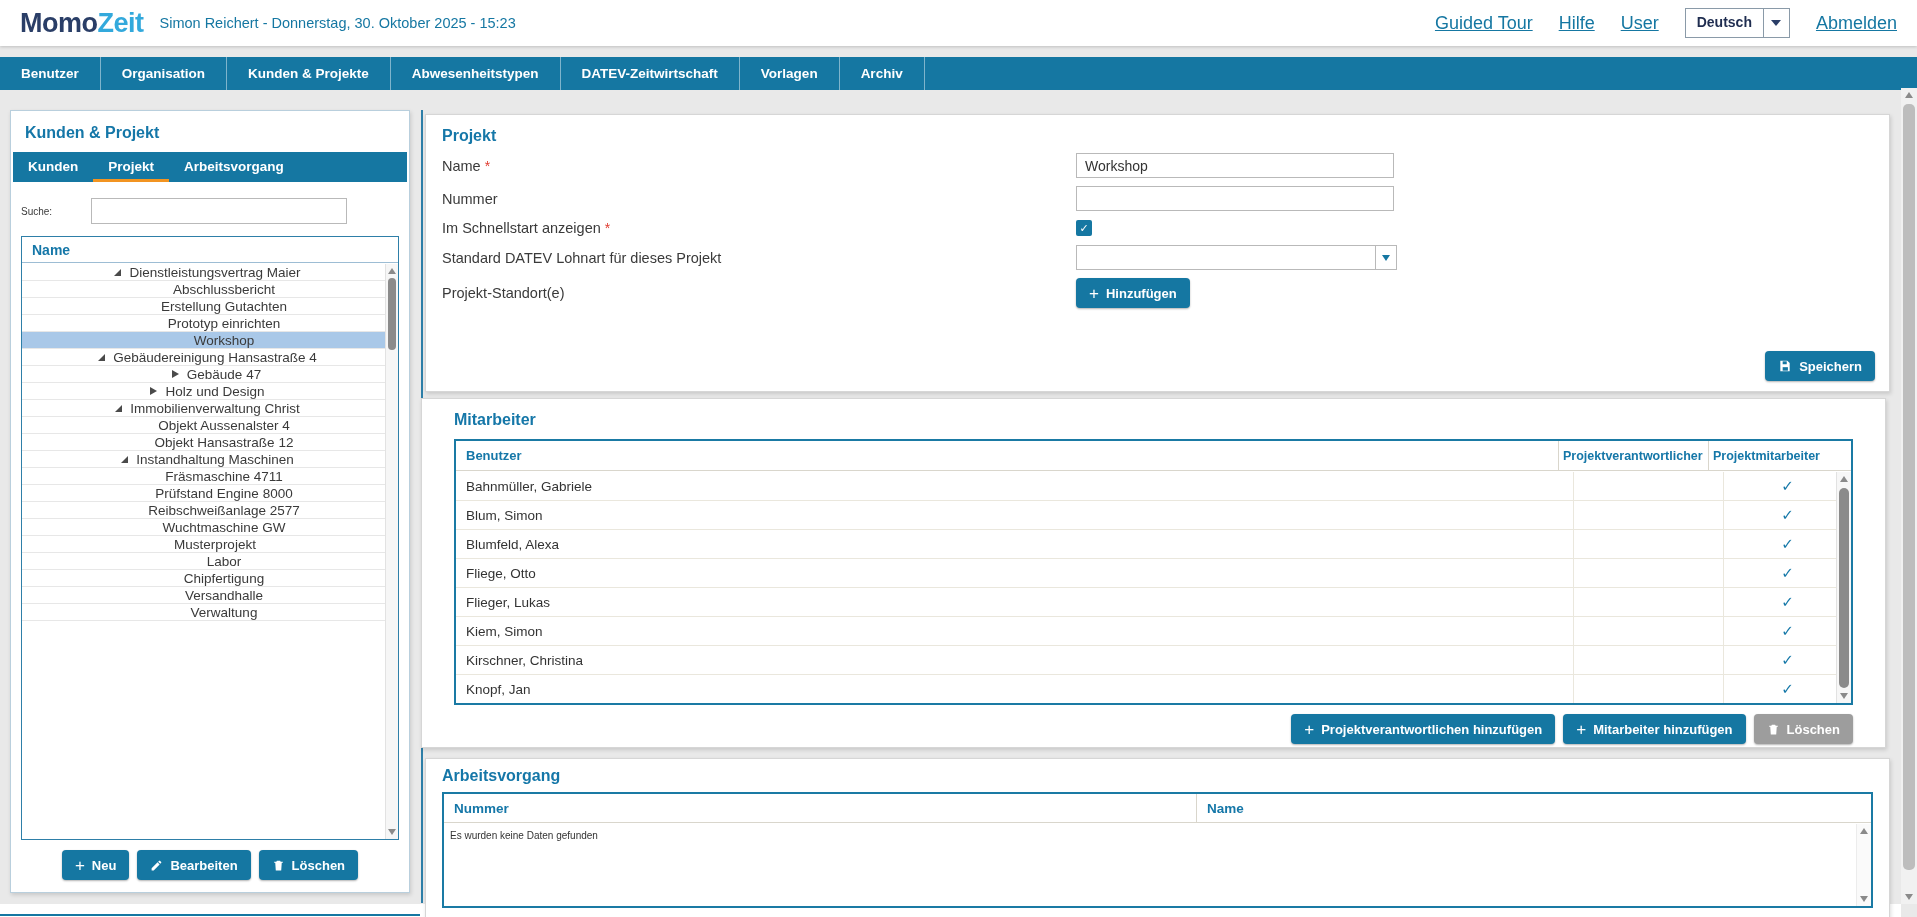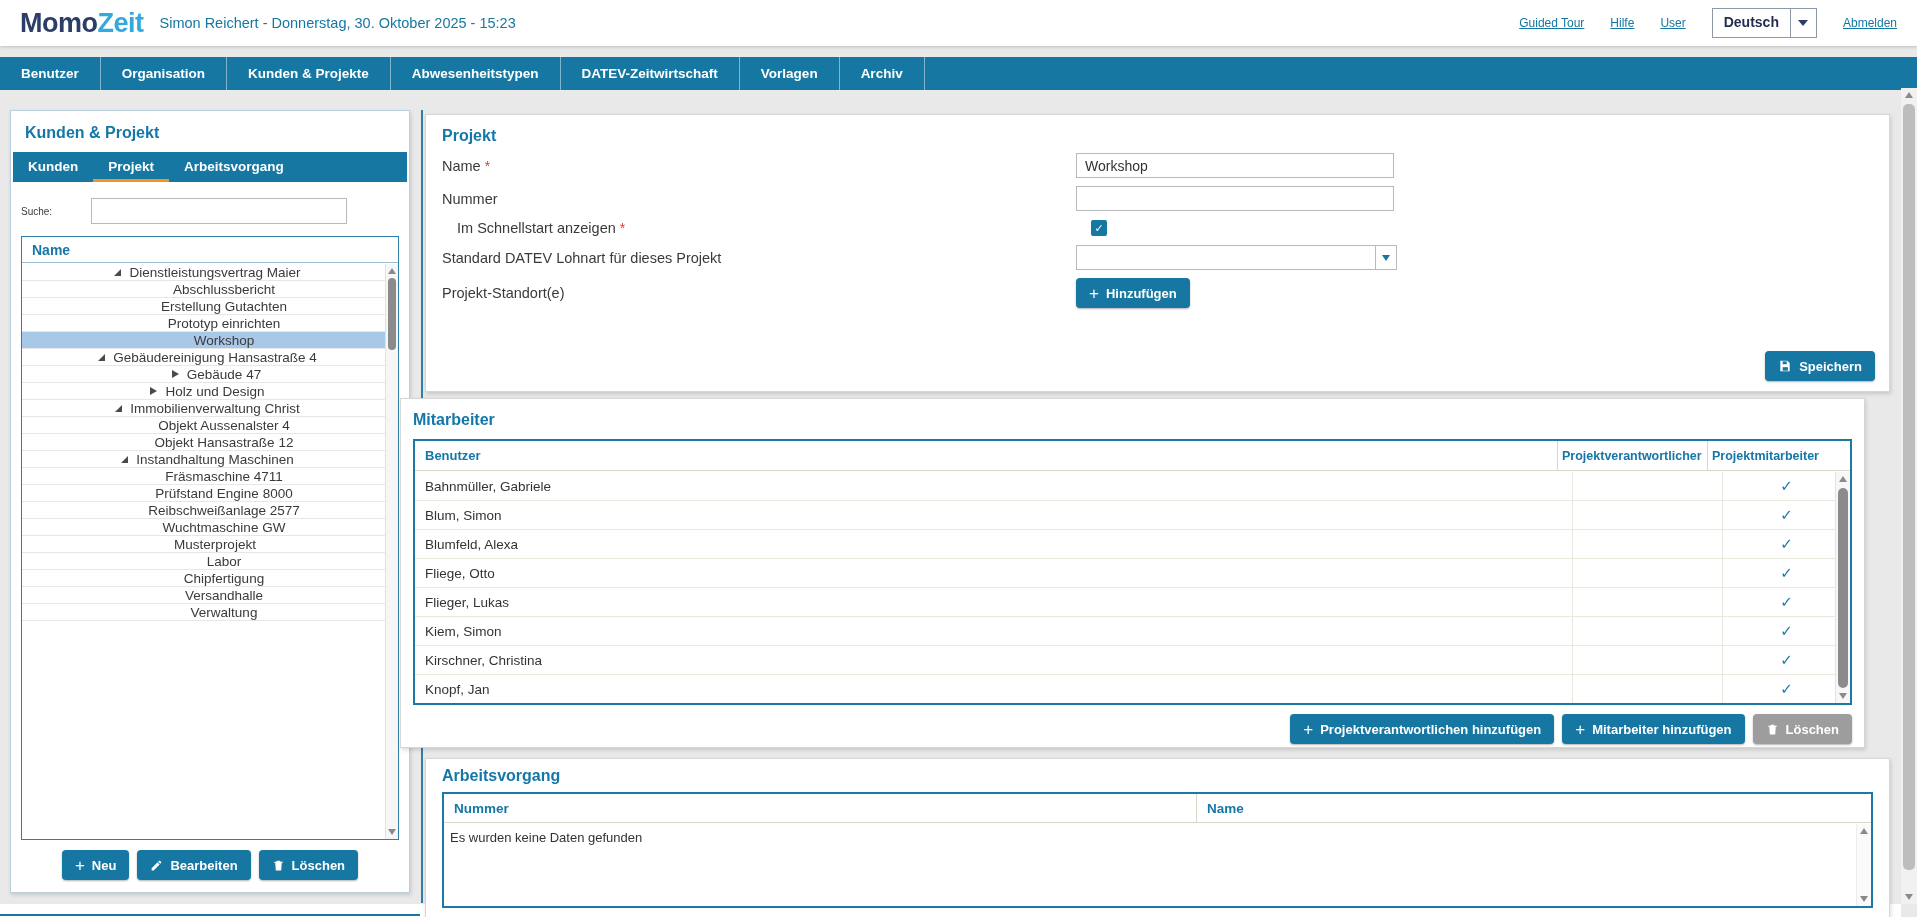--- a/index.html
+++ b/index.html
@@ -6,21 +6,21 @@
   html,body { width:1917px; height:917px; overflow:hidden; }
   body { font-family:"Liberation Sans", sans-serif; background:#e9e9e9; position:relative; color:#3a3a3a; }
 
   
   .app-header { position:absolute; top:0; left:0; width:1917px; height:46px; background:#fff;
     display:flex; align-items:center; padding:0 20px; box-shadow:0 1px 3px rgba(0,0,0,.18); z-index:5; }
   .logo { font-size:27px; font-weight:bold; letter-spacing:-.5px; }
   .logo-momo { color:#2a3e67; } .logo-zeit { color:#33a9dc; }
   .user-info { color:#1577a2; font-size:14.5px; margin-left:16px; }
   .header-right { margin-left:auto; display:flex; align-items:center; gap:26px; }
-  .hlink { color:#1577a2; font-size:12px; text-decoration:underline; cursor:pointer; }
+  .hlink { color:#1577a2; font-size:18px; text-decoration:underline; cursor:pointer; }
   .lang-select { display:flex; align-items:stretch; border:1px solid #8a9aa8; height:30px; background:#fff; cursor:pointer; }
   .lang-text { padding:5px 11px; font-weight:bold; font-size:14px; color:#1f2d50; }
   .lang-caret-box { border-left:1px solid #8a9aa8; width:26px; display:flex; align-items:center; justify-content:center; }
   .caret-dark { width:0; height:0; border-left:5px solid transparent; border-right:5px solid transparent; border-top:6px solid #2a3e67; }
 
   
   .main-nav { position:absolute; top:57px; left:0; width:1917px; height:33px; background:#1577a2; display:flex; z-index:4; }
   .nav-tab { line-height:33px; padding:0 21px; color:#fff; font-weight:bold; font-size:13.5px;
     border-right:1px solid rgba(255,255,255,.45); cursor:pointer; white-space:nowrap; }
 
@@ -81,21 +81,21 @@
   .sel-field.lg { width:300px; }
   .caret-box { width:22px; height:25px; border:1px solid #b9b9b9; margin-left:-1px; background:#fff;
     display:flex; align-items:center; justify-content:center; cursor:pointer; }
   .caret-blue { width:0; height:0; border-left:4px solid transparent; border-right:4px solid transparent; border-top:6px solid #1577a2; }
   .bis-label { margin:0 13px; font-size:14px; color:#3a3a3a; }
   .checkbox { width:16px; height:16px; background:#1577a2; border-radius:2px; display:flex; align-items:center;
     justify-content:center; color:#fff; font-size:11px; font-family:"DejaVu Sans",sans-serif; cursor:pointer; }
   .save-btn { position:absolute; right:14px; bottom:10px; }
 
   
-  .card-mitarbeiter { left:400px; top:398px; width:1465px; height:350px; padding:12px 12px; }
+  .card-mitarbeiter { left:421px; top:398px; width:1465px; height:350px; padding:12px 32px; }
   .mtable { margin-top:10px; border:2px solid #1a7aa4; height:266px; position:relative; background:#fff; overflow:hidden; }
   .mhead { display:flex; height:30px; border-bottom:1px solid #d9d6cc; }
   .th { color:#1577a8; font-weight:bold; font-size:13px; display:flex; align-items:center; }
   .th.name { flex:1; padding-left:10px; }
   .th.pv { width:150px; border-left:1px solid #d9d6cc; padding:0 4px; font-size:12.5px; }
   .th.pm { width:143px; border-left:1px solid #d9d6cc; padding:0 4px; font-size:12.5px; }
   .mbody { position:absolute; top:31px; left:0; right:0; bottom:0; overflow:hidden; }
   .mit-row { display:flex; height:29px; border-bottom:1px solid #eae7dd; align-items:stretch; }
   .cell { display:flex; align-items:center; font-size:13.5px; color:#333; }
   .cell.name { flex:1; padding-left:10px; }
@@ -106,21 +106,21 @@
   .m-scroll .v-thumb { top:16px; height:200px; }
   .m-actions { margin-top:9px; display:flex; justify-content:flex-end; gap:8px; }
 
   
   .card-arbeitsvorgang { left:425px; top:758px; width:1465px; height:170px; padding:8px 16px; }
   .atable { margin-top:7px; border:2px solid #1a7aa4; height:116px; position:relative; background:#fff; }
   .ahead { display:flex; height:29px; border-bottom:1px solid #d9d6cc; }
   .th.num { width:752px; padding-left:10px; font-size:13.5px; }
   .th.aname { flex:1; border-left:1px solid #d9d6cc; padding-left:10px; font-size:13.5px; }
   .abody { position:absolute; top:30px; left:0; right:0; bottom:0; }
-  .empty-text { padding:6px 0 0 6px; font-size:13px; color:#333; }
+  .empty-text { padding:6px 0 0 6px; font-size:10px; color:#333; }
   .a-scroll { top:30px; bottom:0; width:15px; background:#fafafa; border-left:1px solid #ececec; }
 </style>
 </head>
 <body>
 
 <header class="app-header">
   <div class="logo">
     <span class="logo-momo">Momo</span><span class="logo-zeit">Zeit</span>
   </div>
   <div class="user-info">Simon Reichert - Donnerstag, 30. Oktober 2025 - 15:23</div>
@@ -293,21 +293,21 @@
   </div>
 
   <div class="f-row">
     <div class="f-label">
       <span>Nummer</span>
     </div>
     <input class="f-input" value="" style="">
   </div>
 
 
-  <div class="f-row" style="min-height:18px;margin-left:15px;">
+  <div class="f-row" style="min-height:18px;">
     <div class="f-label">
       <span>Im Schnellstart anzeigen</span>
       <span class="req">*</span>
     </div>
     <div class="checkbox">
       <span>✓</span>
     </div>
   </div>
 
   <div class="f-row">

